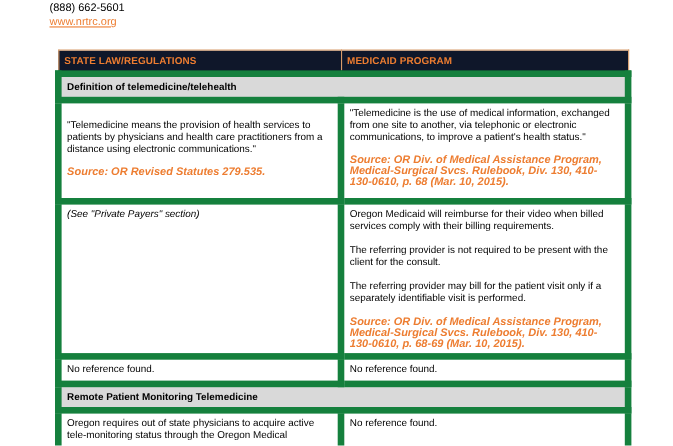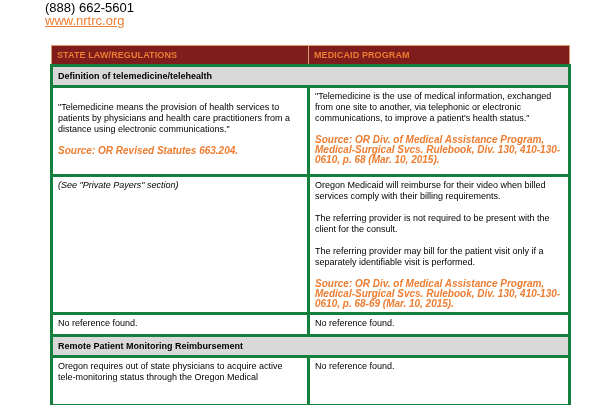--- a/index.html
+++ b/index.html
@@ -12,50 +12,50 @@
     height: 405px;
     overflow: hidden;
     position: relative;
     font-family: "Liberation Sans", sans-serif;
     color: #000000;
   }
   .contact {
     position: absolute;
     left: 45px;
     top: 1px;
-    font-size: 13px;
+    font-size: 10px;
     line-height: 13px;
   }
   .contact .phone { color: #000000; }
   .contact a.site {
     color: #ED7D31;
     text-decoration: underline;
     cursor: pointer;
   }
   table.doc {
     position: absolute;
     left: 50px;
     top: 45px;
     width: 518px;
     border-collapse: collapse;
     table-layout: fixed;
   }
   table.doc col.c1 { width: 257px; }
   table.doc col.c2 { width: 261px; }
   th, td {
-    border: 3px solid #15803d;
+    border: 6px solid #15803d;
     vertical-align: top;
     padding: 3px 5px;
     font-size: 9px;
     line-height: 11px;
     text-align: left;
     font-weight: normal;
   }
   th {
-    background: #7f1d1d;
+    background: #0f172a;
     color: #ED7D31;
     font-weight: bold;
     border: 1px solid #D89C6A;
     height: 12px;
     vertical-align: middle;
     letter-spacing: 0.1px;
   }
   tr.section td {
     background: #D9D9D9;
     font-weight: bold;
@@ -97,21 +97,21 @@
     <th>STATE LAW/REGULATIONS</th>
     <th>MEDICAID PROGRAM</th>
   </tr>
 
   <tr class="section">
     <td colspan="2">Definition of telemedicine/telehealth</td>
   </tr>
   <tr class="r-def">
     <td>
       <p class="lead-space">"Telemedicine means the provision of health services to patients by physicians and health care practitioners from a distance using electronic communications."</p>
-      <p class="source">Source: OR Revised Statutes 663.204.</p>
+      <p class="source">Source: OR Revised Statutes 279.535.</p>
     </td>
     <td>
       <p>"Telemedicine is the use of medical information, exchanged from one site to another, via telephonic or electronic communications, to improve a patient's health status."</p>
       <p class="source">Source: OR Div. of Medical Assistance Program, Medical-Surgical Svcs. Rulebook, Div. 130, 410-130-0610, p. 68 (Mar. 10, 2015).</p>
     </td>
   </tr>
 
   <tr class="r-live">
     <td>
       <p class="note">(See "Private Payers" section)</p>
@@ -127,21 +127,21 @@
   <tr class="r-noref">
     <td>
       <p>No reference found.</p>
     </td>
     <td>
       <p>No reference found.</p>
     </td>
   </tr>
 
   <tr class="section">
-    <td colspan="2">Remote Patient Monitoring Reimbursement</td>
+    <td colspan="2">Remote Patient Monitoring Telemedicine</td>
   </tr>
   <tr class="r-last">
     <td>
       <p>Oregon requires out of state physicians to acquire active tele-monitoring status through the Oregon Medical</p>
     </td>
     <td>
       <p>No reference found.</p>
     </td>
   </tr>
 </tbody>

